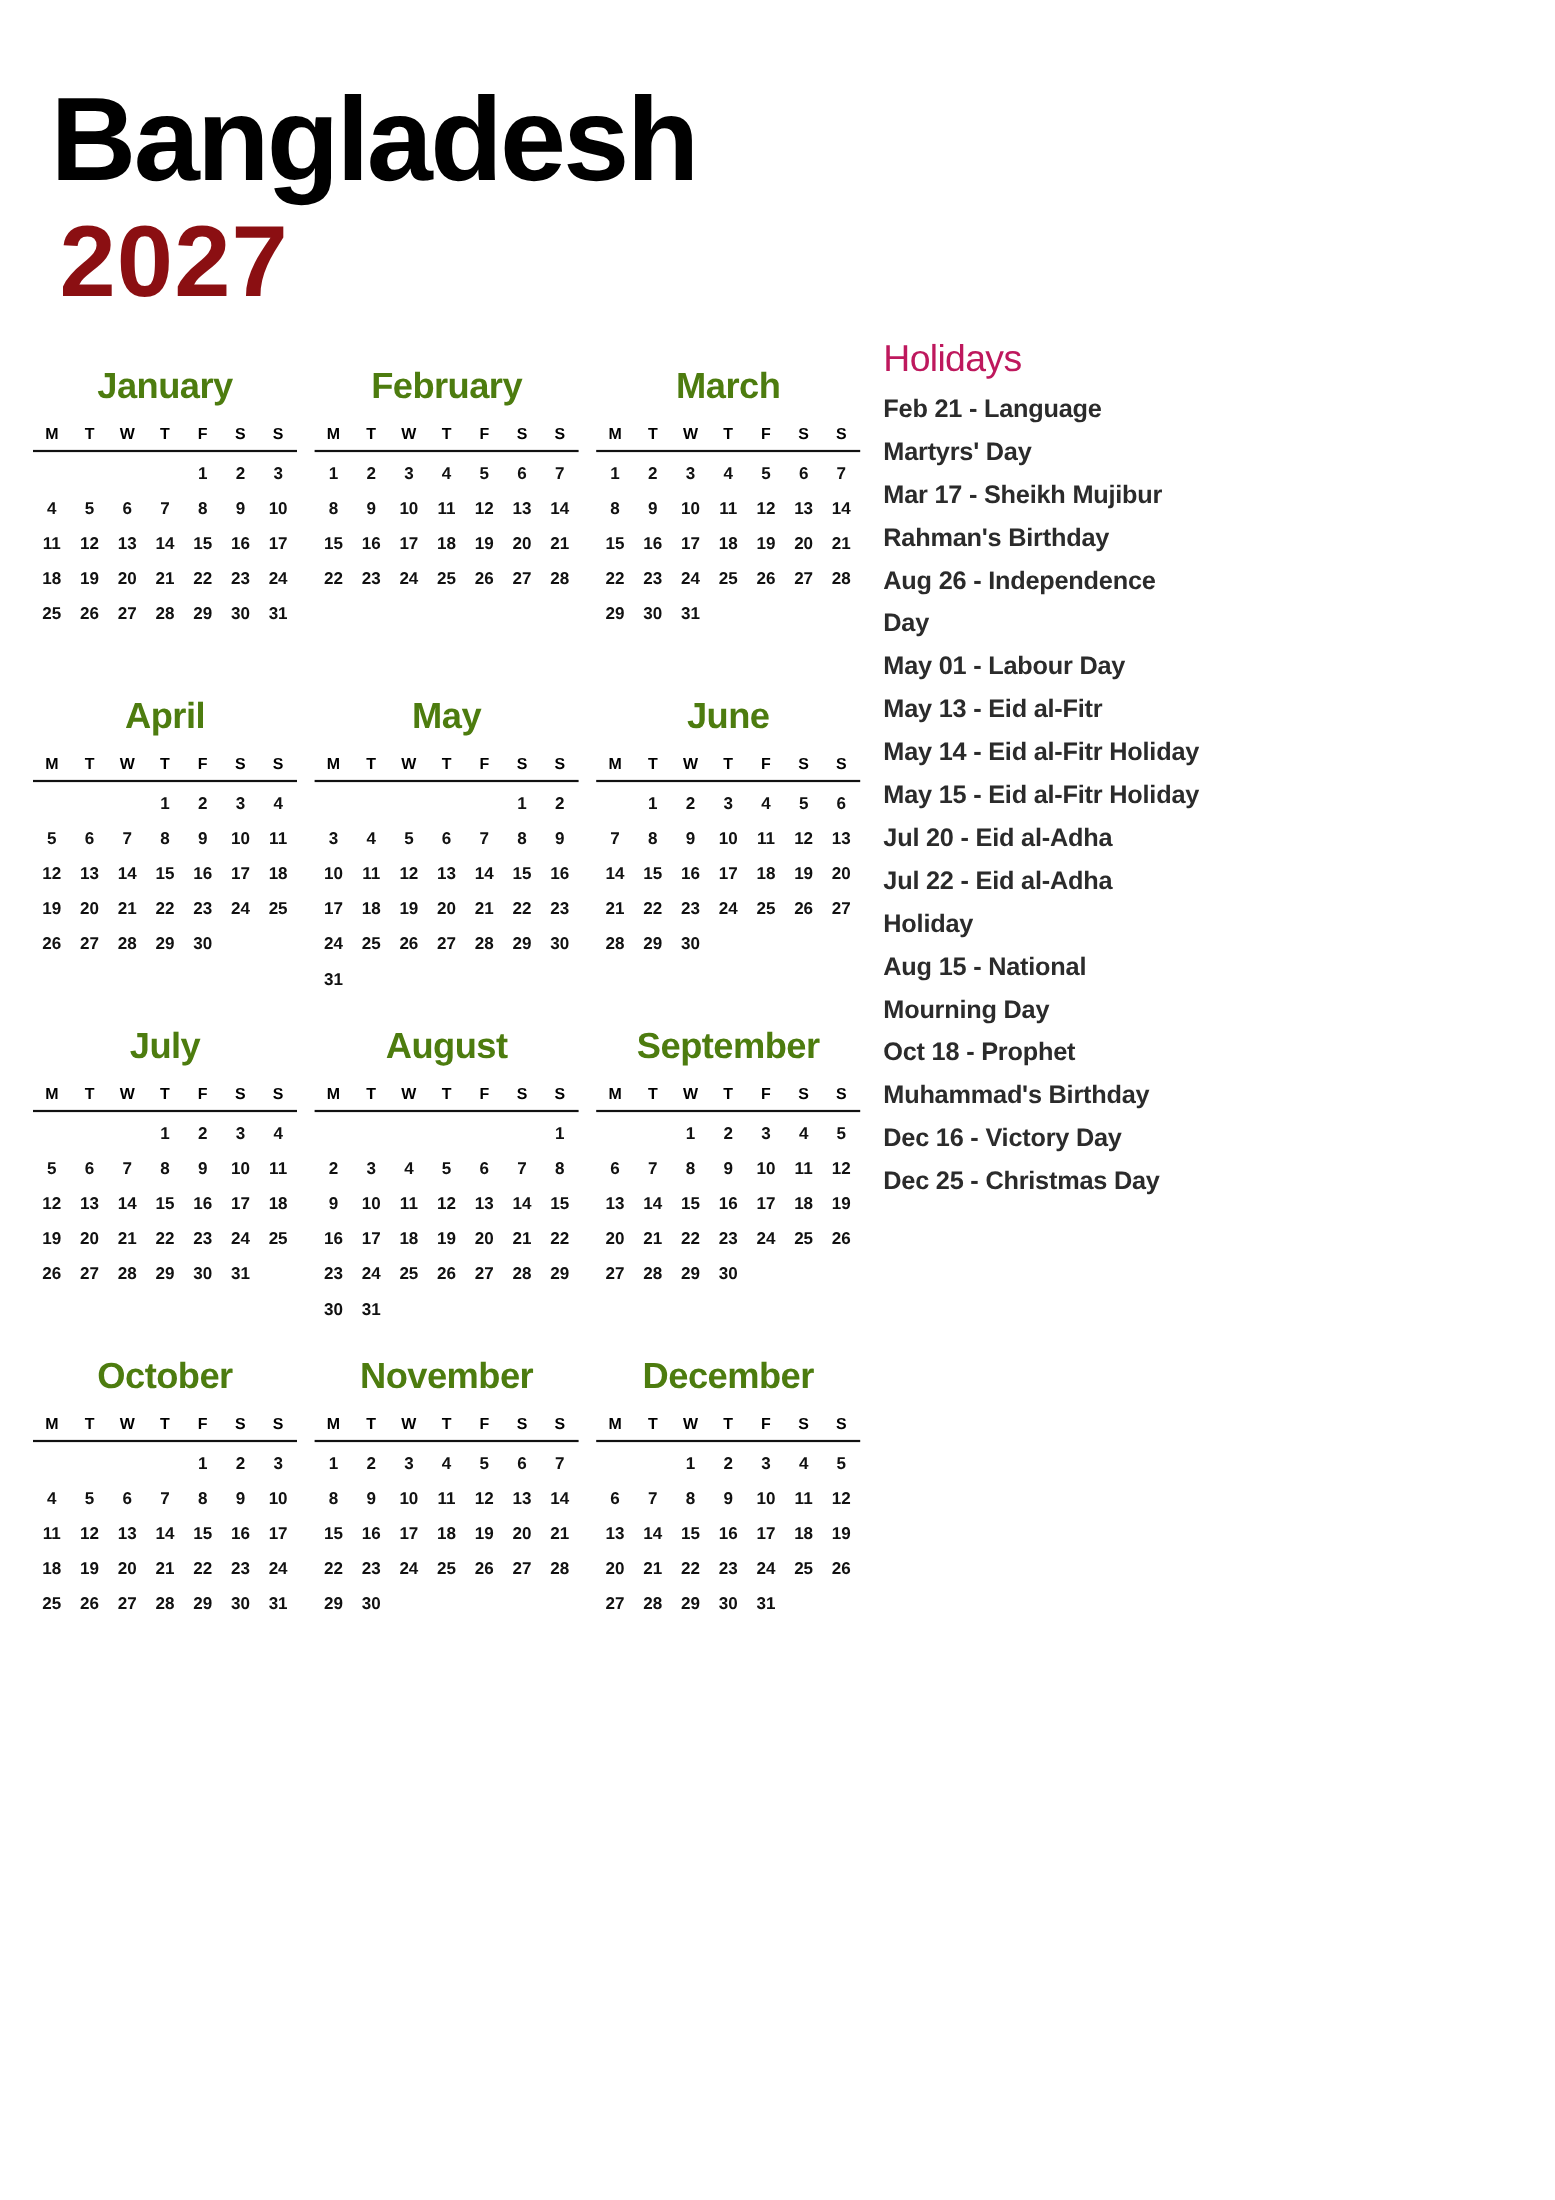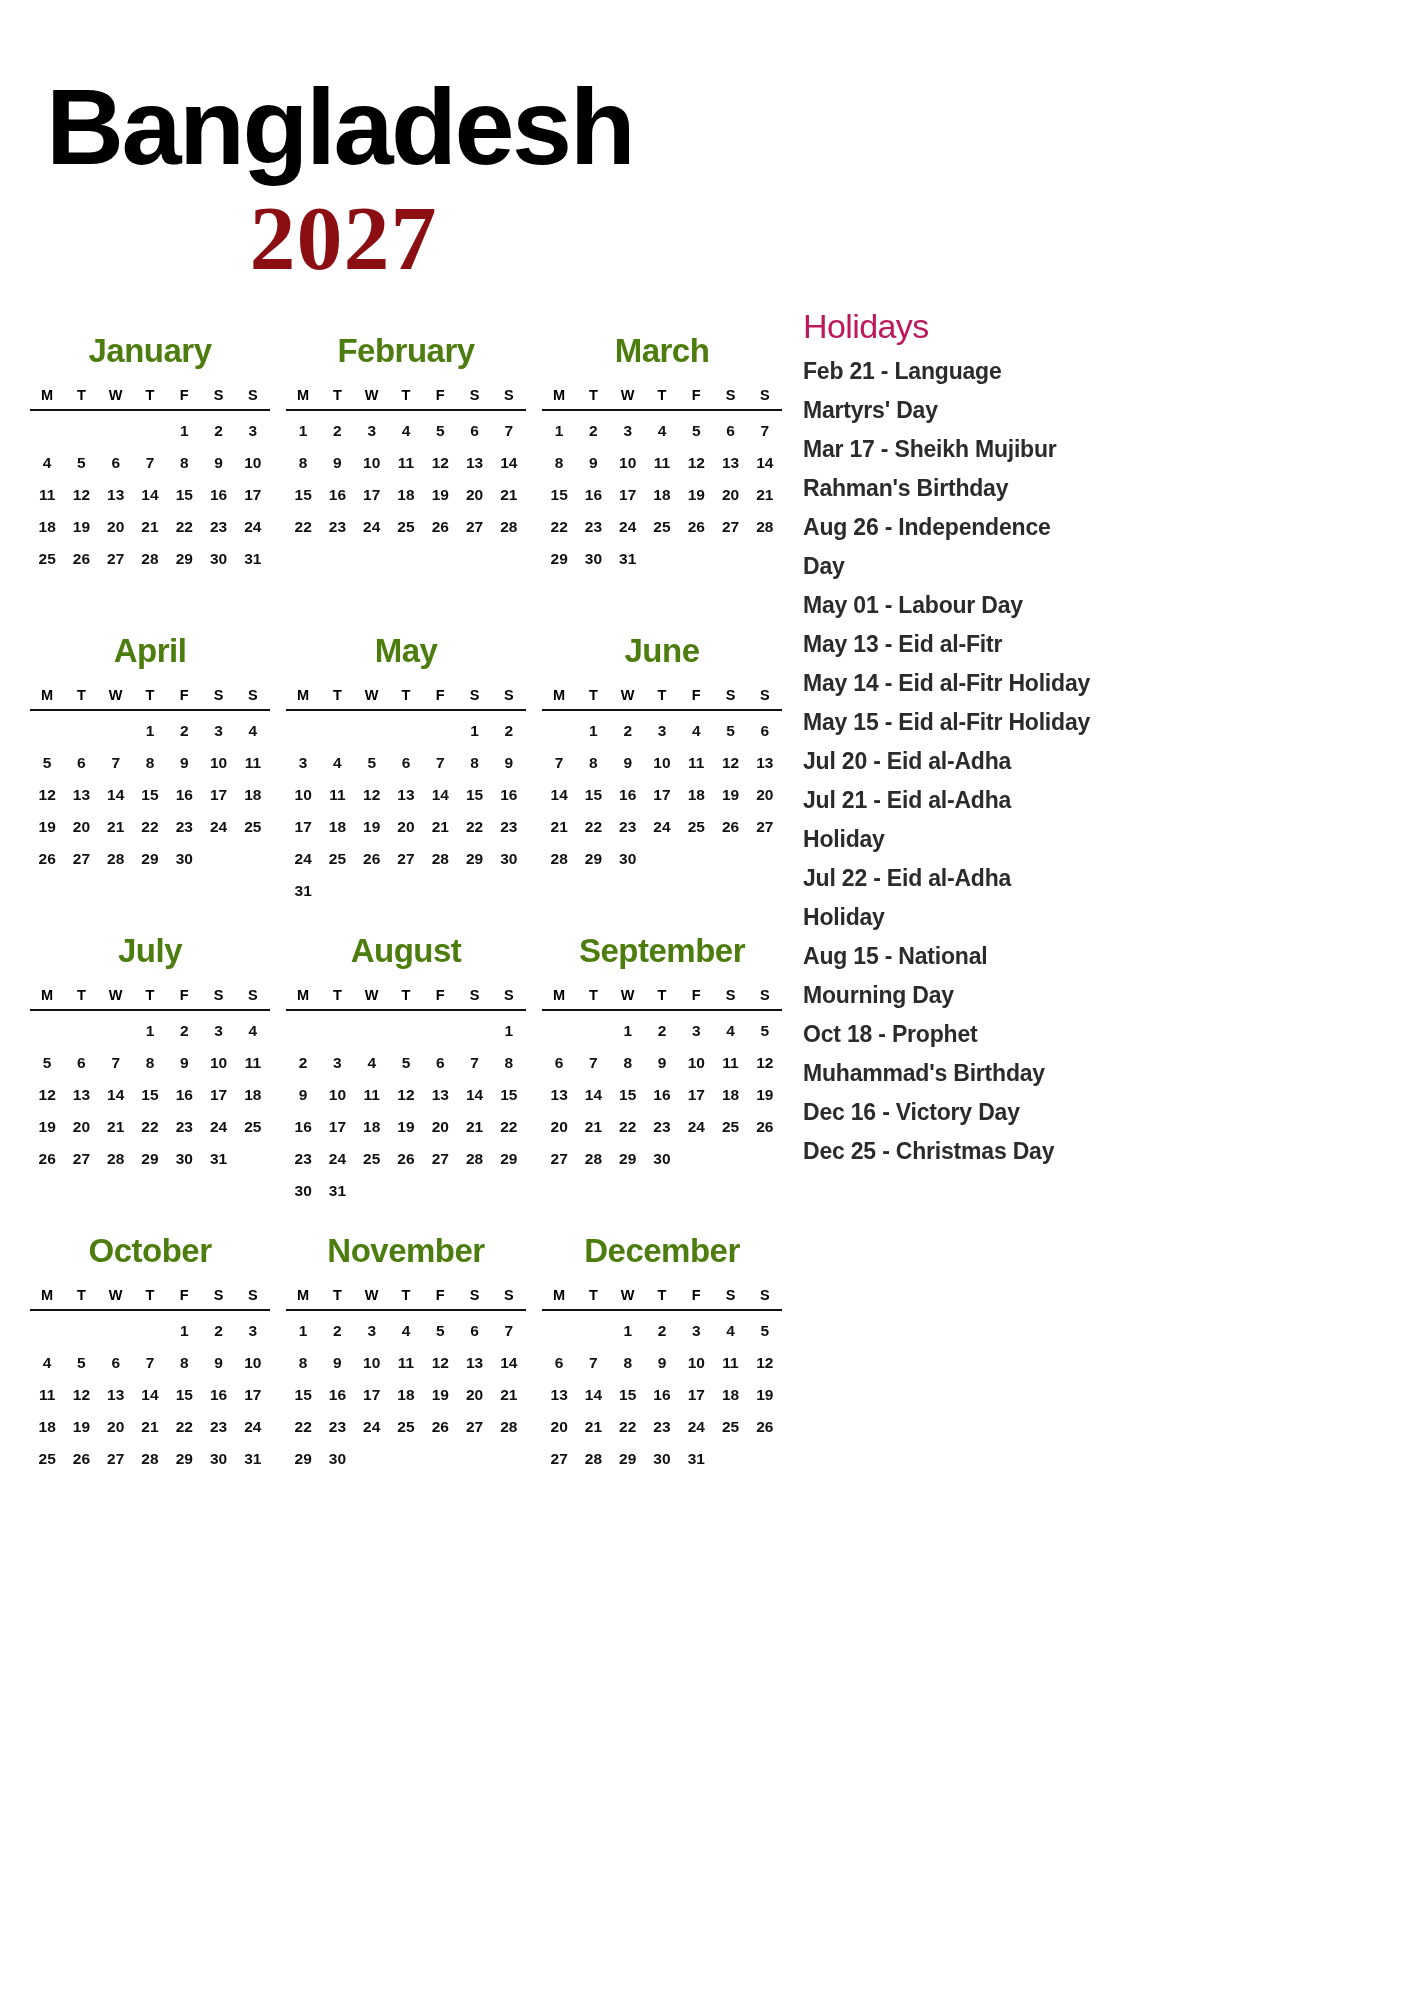--- a/index.html
+++ b/index.html
@@ -26,29 +26,28 @@
   .title {
     font-family: "Liberation Sans", sans-serif;
     font-weight: 700;
     font-size: 108px;
     line-height: 0.98;
     letter-spacing: -2.5px;
     color: #000000;
     white-space: nowrap;
   }
   .year {
-    font-family: Liberation Serif, serif;
+    font-family: Liberation Sans, sans-serif;
     font-weight: 700;
     font-size: 92px;
     line-height: 1.0;
     letter-spacing: 1px;
     color: #8b0f12;
     margin-top: 12px;
     margin-left: 8px;
-    text-align: center;
   }
 
   
   .months {
     position: absolute;
     left: 22px;
     top: 334px;
     width: 768px;
     display: grid;
     grid-template-columns: repeat(3, 256px);
@@ -701,21 +700,20 @@
     <div class="holidays-title">Holidays</div>
     <ul class="holiday-list">
         <li class="holiday-item">Feb 21 - Language Martyrs' Day</li>
         <li class="holiday-item">Mar 17 - Sheikh Mujibur Rahman's Birthday</li>
         <li class="holiday-item">Aug 26 - Independence Day</li>
         <li class="holiday-item">May 01 - Labour Day</li>
         <li class="holiday-item">May 13 - Eid al-Fitr</li>
         <li class="holiday-item">May 14 - Eid al-Fitr Holiday</li>
         <li class="holiday-item">May 15 - Eid al-Fitr Holiday</li>
         <li class="holiday-item">Jul 20 - Eid al-Adha</li>
-        <li class="holiday-item">Jul 21 - Eid al-Adha Holiday</li>
         <li class="holiday-item">Jul 22 - Eid al-Adha Holiday</li>
         <li class="holiday-item">Aug 15 - National Mourning Day</li>
         <li class="holiday-item">Oct 18 - Prophet Muhammad's Birthday</li>
         <li class="holiday-item">Dec 16 - Victory Day</li>
         <li class="holiday-item">Dec 25 - Christmas Day</li>
       </ul>
   </div>
 
 </div>
 

